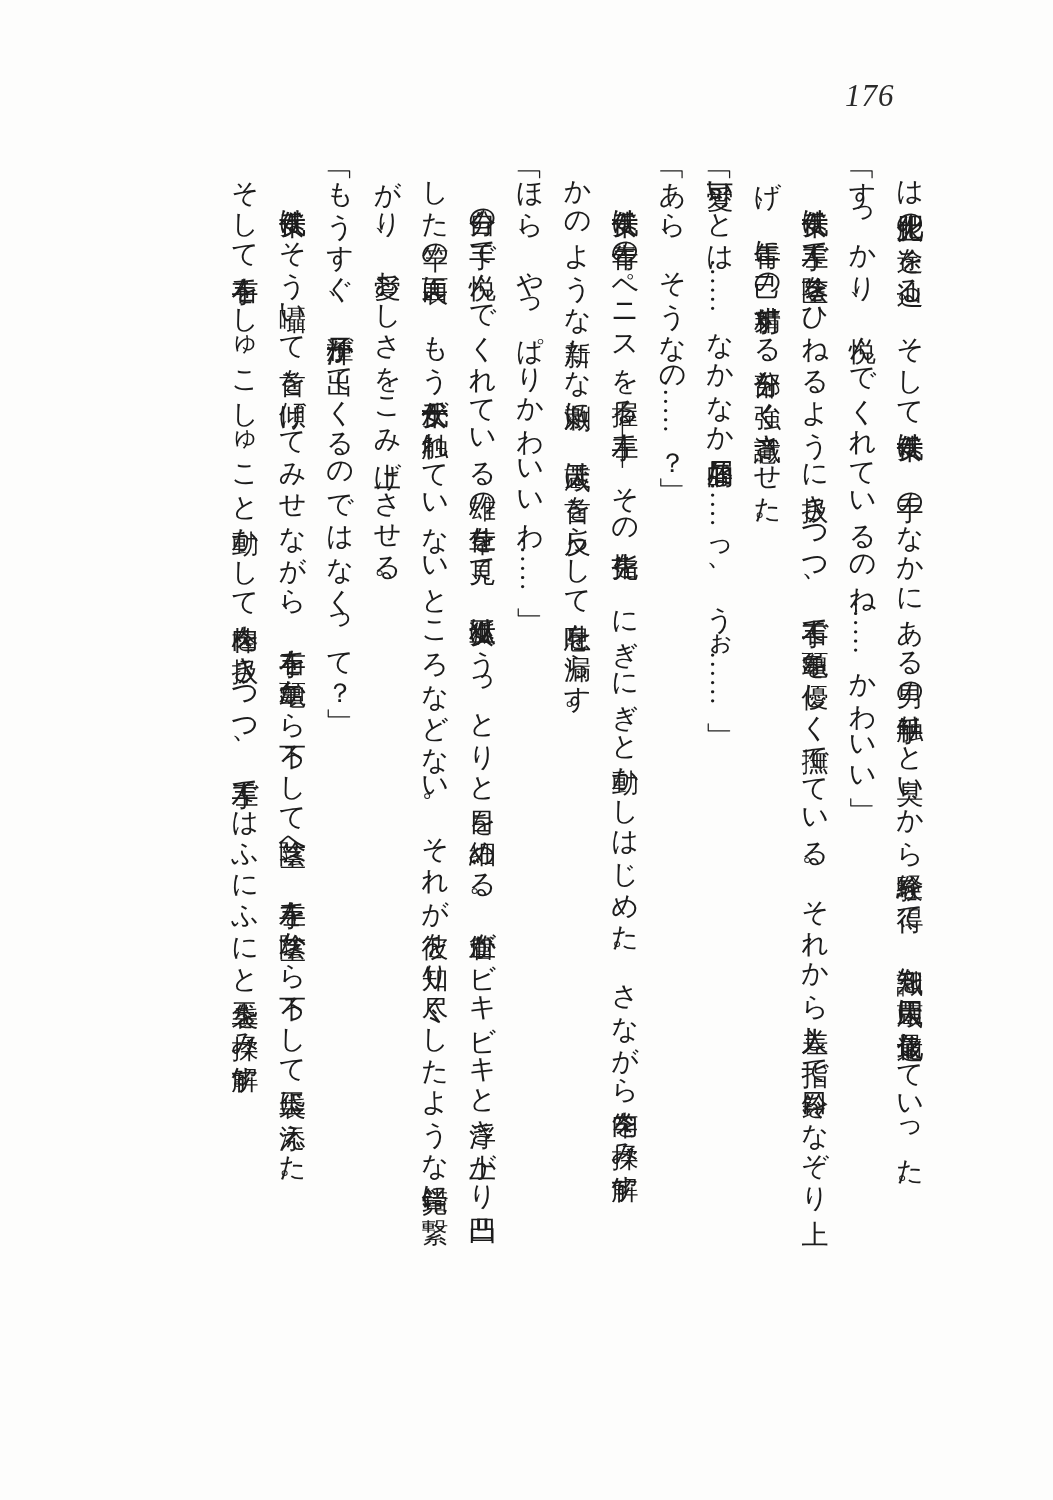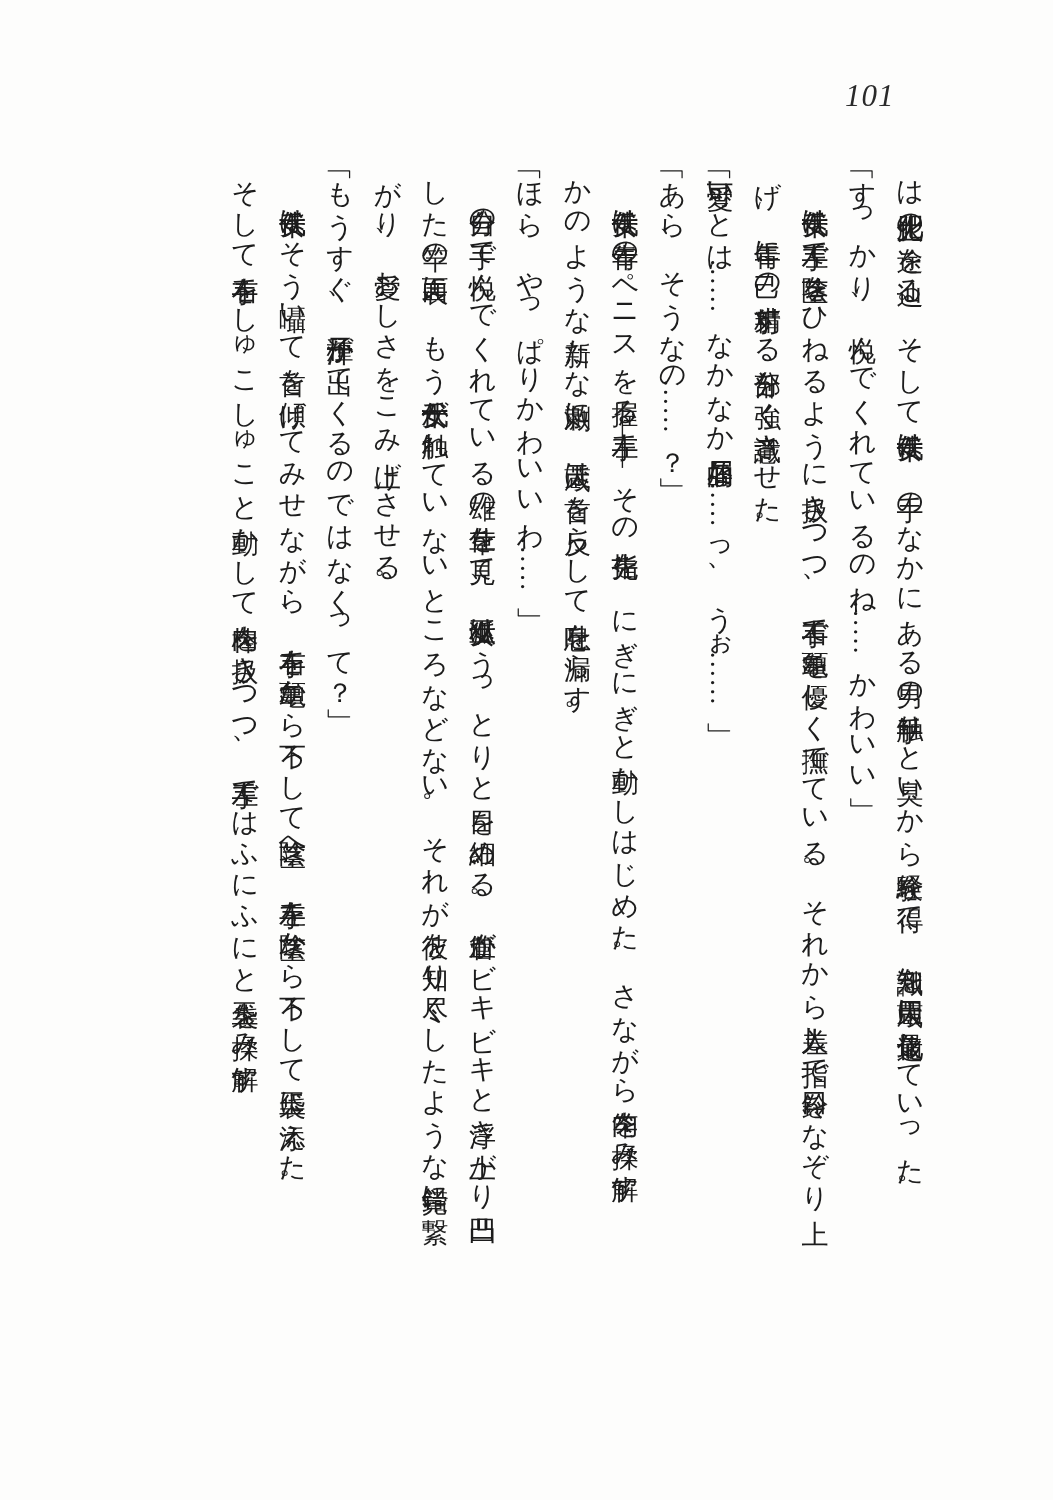--- a/index.html
+++ b/index.html
@@ -48,21 +48,21 @@
     text-indent: 0;
   }
   .para.indent {
     text-indent: 1em;
   }
 </style>
 </head>
 <body>
 
 <div class="page">
-  <div class="page-number">101</div>
+  <div class="page-number">176</div>
 
   <div class="text-block">
       <p class="para">は肥大化の一途を辿る。そして千代女は、手のなかにある男の手触りと臭いから経験を得て、知識を天蔵用に最適化していった。</p>
       <p class="para">「すっかり、悦んでくれているのね……かわいい」</p>
       <p class="para indent">千代女は左手で陰茎をひねるように扱きつつ、右手で亀頭を優しく撫でている。それから人差し指で鈴口をなぞり上げ、青年に己の射精する部分を強く意識させた。</p>
       <p class="para">「可愛いとは……なかなか屈辱的な……っ、うぉ……」</p>
       <p class="para">「あら、そうなの……？」</p>
       <p class="para indent">千代女は青年のペニスを握る左手――その指先を、にぎにぎと動かしはじめた。さながら肉竿を揉み解すかのような新たな刺激に、天蔵は首を反らして吐息を漏らす。</p>
       <p class="para">「ほら、やっぱりかわいいわ……」</p>
       <p class="para indent">自分の手で悦んでくれている雄の仕草を見て、狐巫女はうっとりと目を細める。血管がビキビキと浮き上がり凸凹した竿の表面に、もう千代女が触れていないところなどない。それが彼を知り尽くしたような錯覚に繋がり、愛おしさをこみ上げさせる。</p>

